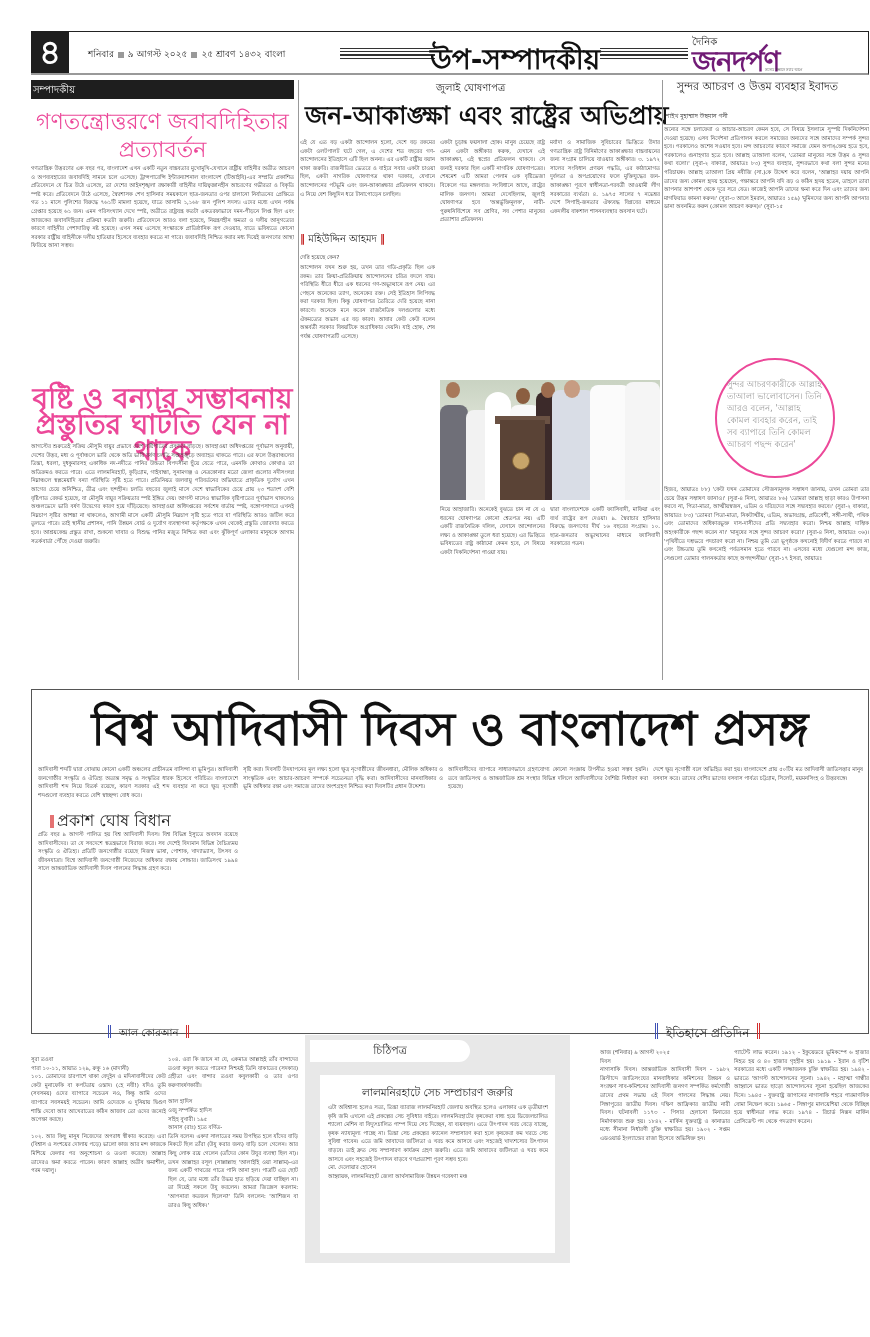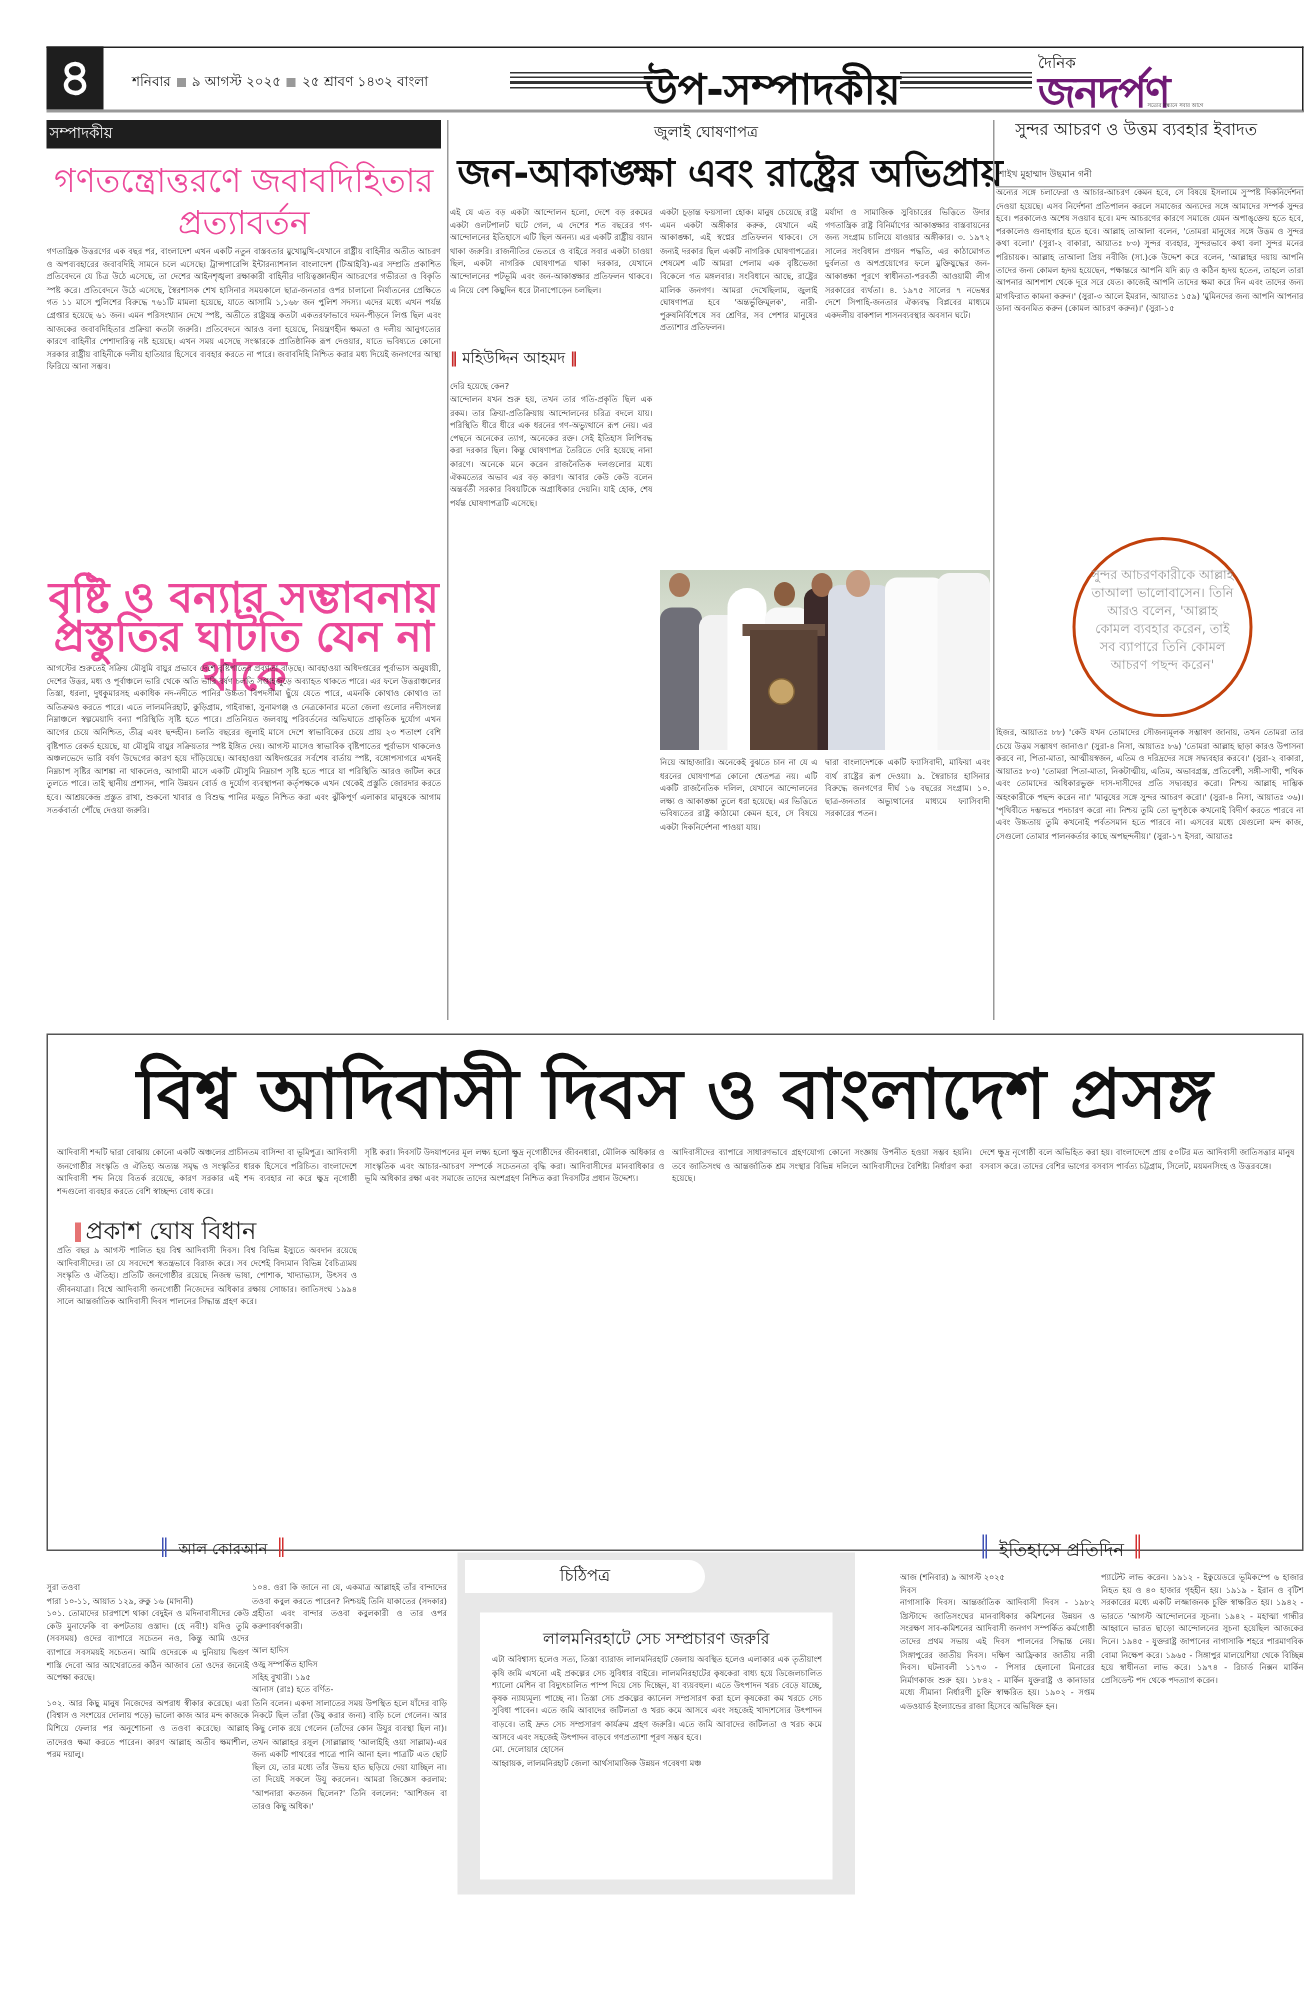--- a/index.html
+++ b/index.html
@@ -39,21 +39,21 @@
   #photo { left: 440px; top: 380px; width: 220px; height: 120px; background: linear-gradient(180deg, #c9d3c2 0%, #dfe4d8 40%, #ececec 70%, #bfbfbf 100%); overflow: hidden; }
   .person { position: absolute; bottom: 0; border-radius: 8px 8px 0 0; }
   .head { position: absolute; border-radius: 50%; background: #a8795a; }
   #podium { position: absolute; left: 60px; top: 40px; width: 45px; height: 80px; background: #5a4336; }
   #podium-top { position: absolute; left: 55px; top: 36px; width: 55px; height: 8px; background: #6b5244; }
   #podium-seal { position: absolute; left: 72px; top: 72px; width: 18px; height: 18px; border-radius: 50%; background: #c7a56a; border: 1px solid #7d5f35; }
 
   
   #rt-h { left: 664px; top: 80px; width: 187px; font-size: 11px; line-height: 14px; text-align: center; color: #222; }
   #rt-author { left: 664px; top: 111px; width: 205px; font-size: 6px; color: #333; padding-left: 2px; border-bottom: 1px solid #aaa; padding-bottom: 2px; }
-  #pull { left: 715px; top: 358px; width: 120px; height: 120px; border-radius: 50%; border: 2px solid #c2410c; color: #9a9a9a; font-size: 8.5px; line-height: 12px; text-align: center; padding: 18px 10px; }
+  #pull { left: 715px; top: 358px; width: 120px; height: 120px; border-radius: 50%; border: 2px solid #ec4899; color: #9a9a9a; font-size: 8.5px; line-height: 12px; padding: 18px 10px; }
 
   
   #banner-box { left: 31px; top: 689px; width: 838px; height: 345px; border: 1px solid #555; }
   #banner-h { left: 31px; top: 694px; width: 838px; text-align: center; font-size: 46px; font-weight: bold; color: #111; white-space: nowrap; letter-spacing: 0px; font-family: "DejaVu Serif", serif; }
   #adv-byline { left: 50px; top: 808px; font-size: 16px; color: #222; }
   #adv-byline .bar { display: inline-block; width: 4px; height: 13px; background: #e57373; margin-right: 3px; vertical-align: -2px; }
 
   
   .sec-label { position: absolute; font-size: 10px; color: #222; white-space: nowrap; }
   .sec-label .b1 { display:inline-block; width:3px; height:13px; border-left:1px solid #3f51b5; border-right:1px solid #3f51b5; margin-right:8px; vertical-align:-2px; }

